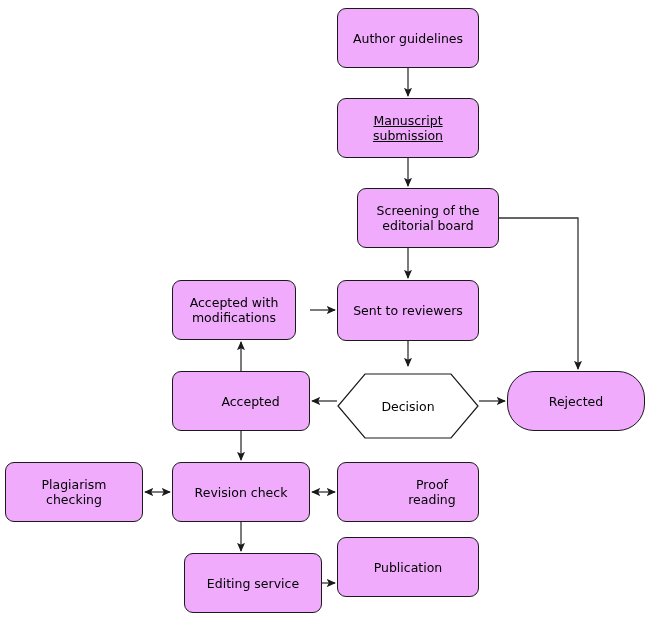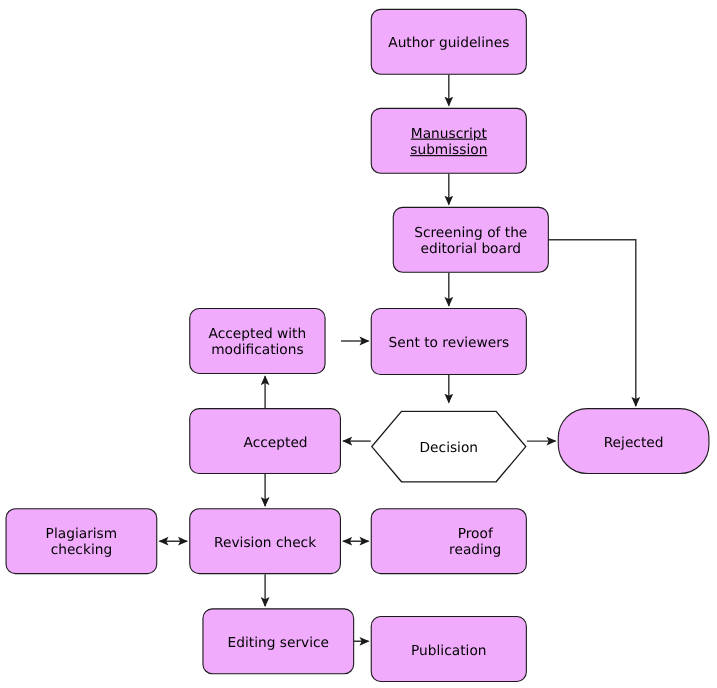--- a/index.html
+++ b/index.html
@@ -126,17 +126,17 @@
       </div>
       <div class="node box" style="left: 172px; top: 462px; width: 138px; height: 60px;">
         <span class="label">Revision check</span>
       </div>
       <div class="node box" style="left: 337px; top: 462px; width: 142px; height: 60px; padding-left: 48px;">
         <span class="label">Proof reading</span>
       </div>
       <div class="node box" style="left: 172px; top: 553px; width: 138px; height: 60px; margin-left: 12px;">
         <span class="label">Editing service</span>
       </div>
-      <div class="node box" style="left: 337px; top: 560px; width: 142px; height: 60px;">
+      <div class="node box" style="left: 337px; top: 537px; width: 142px; height: 60px;">
         <span class="label">Publication</span>
       </div>
     </div>
 </div>
 
 </body></html>

